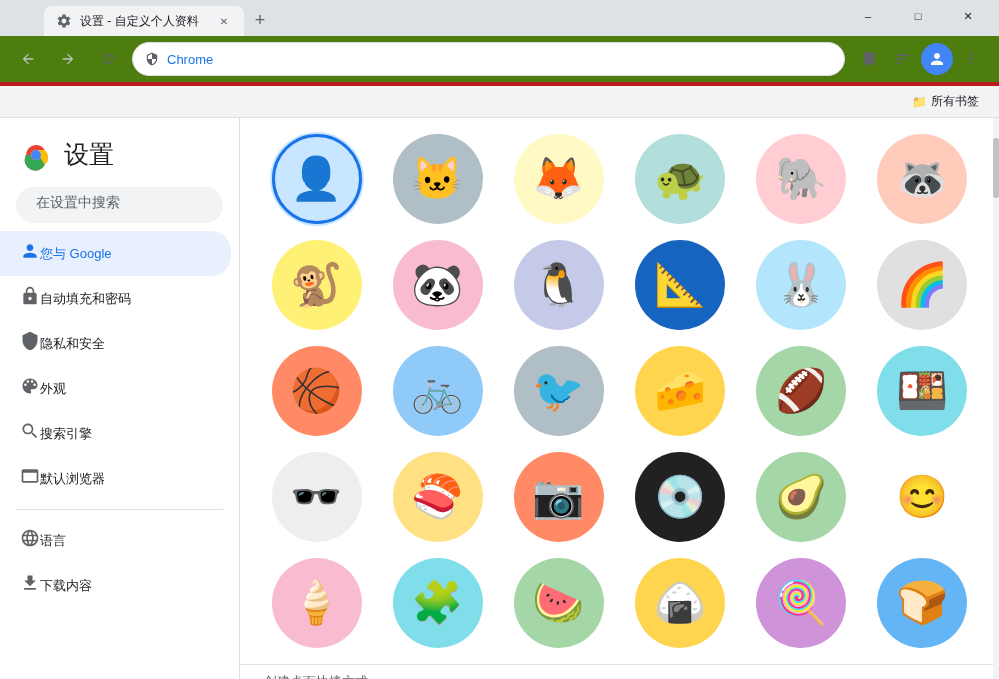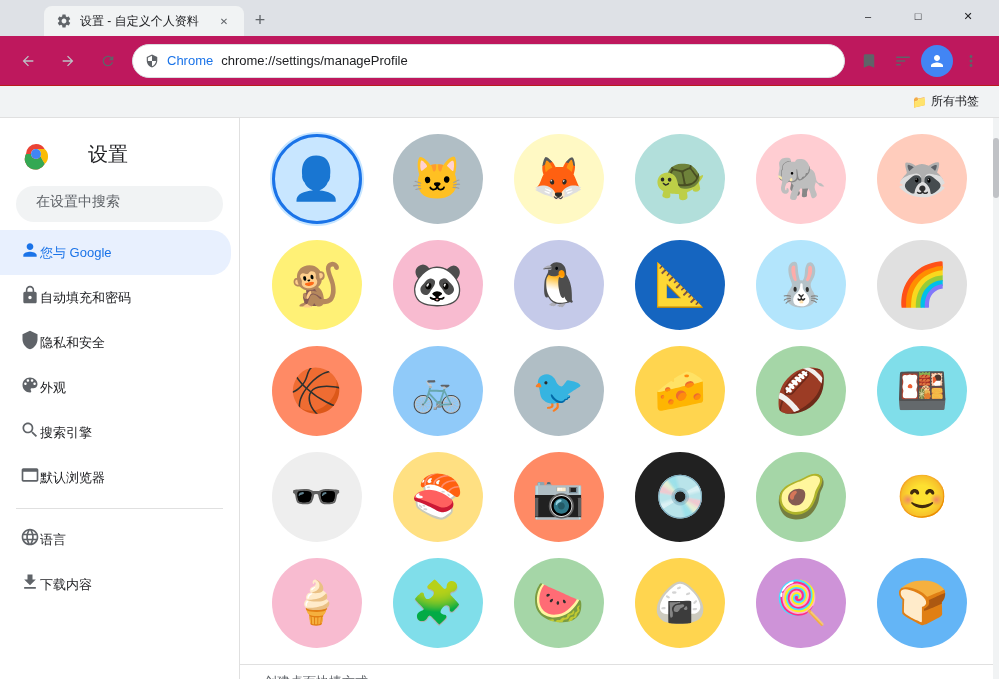--- a/index.html
+++ b/index.html
@@ -28,27 +28,27 @@
     }
     .tab-icon { width: 16px; height: 16px; }
     .tab-title { font-size: 12px; color: #202124; flex: 1; }
     .tab-close { width: 16px; height: 16px; border-radius: 50%; display: flex; align-items: center; justify-content: center; font-size: 10px; color: #5f6368; cursor: pointer; }
     .new-tab-btn { width: 28px; height: 28px; display: flex; align-items: center; justify-content: center; border-radius: 50%; color: #5f6368; font-size: 18px; cursor: pointer; margin-bottom: 2px; }
     .titlebar-right { display: flex; align-items: center; gap: 4px; padding-bottom: 4px; }
     .win-btn { width: 46px; height: 32px; display: flex; align-items: center; justify-content: center; font-size: 11px; color: #202124; cursor: pointer; }
 
     
     .toolbar {
-      background: #be185d;
+      background: #4d7c0f;
       height: 50px;
       display: flex;
       align-items: center;
       padding: 0 12px;
       gap: 8px;
-      border-bottom: 1px solid #b91c1c;
+      border-bottom: 4px solid #b91c1c;
     }
     .nav-btn { width: 32px; height: 32px; border-radius: 50%; display: flex; align-items: center; justify-content: center; color: #5f6368; cursor: pointer; font-size: 16px; }
     .nav-btn.disabled { color: #bdc1c6; cursor: default; }
     .address-bar {
       flex: 1;
       height: 34px;
       background: white;
       border-radius: 20px;
       display: flex;
       align-items: center;
@@ -89,21 +89,21 @@
       overflow-y: auto;
       padding: 8px 0;
     }
     .sidebar-header {
       display: flex;
       align-items: center;
       gap: 12px;
       padding: 12px 20px;
       margin-bottom: 4px;
     }
-    .settings-title { font-size: 20px; font-weight: 400; color: #202124; margin-left: 24px; }
+    .settings-title { font-size: 25px; font-weight: 400; color: #202124; }
     .search-bar {
       margin: 0 16px 8px;
       height: 36px;
       background: #f1f3f4;
       border-radius: 20px;
       display: flex;
       align-items: flex-start;
       padding: 7px 12px;
       gap: 8px;
     }
@@ -206,21 +206,20 @@
         <path d="M17.65 6.35C16.2 4.9 14.21 4 12 4c-4.42 0-7.99 3.58-7.99 8s3.57 8 7.99 8c3.73 0 6.84-2.55 7.73-6h-2.08c-.82 2.33-3.04 4-5.65 4-3.31 0-6-2.69-6-6s2.69-6 6-6c1.66 0 3.14.69 4.22 1.78L13 11h7V4l-2.35 2.35z"></path>
       </svg>
   </div>
   <div class="address-bar">
     <span style="display:flex;align-items:center;">
       <svg width="14" height="14" viewBox="0 0 24 24" fill="#5f6368">
           <path d="M12 1L3 5v6c0 5.55 3.84 10.74 9 12 5.16-1.26 9-6.45 9-12V5l-9-4zm0 10.99h7c-.53 4.12-3.28 7.79-7 8.94V12H5V6.3l7-3.11v8.8z"></path>
         </svg>
     </span>
     <span class="address-brand">Chrome</span>
-    <span class="address-url">chrome://settings/manageProfile</span>
   </div>
   <div class="toolbar-icons">
     <div class="toolbar-icon-btn">
       <svg width="18" height="18" viewBox="0 0 24 24" fill="#5f6368">
           <path d="M17 3H7c-1.1 0-1.99.9-1.99 2L5 21l7-3 7 3V5c0-1.1-.9-2-2-2z"></path>
         </svg>
     </div>
     <div class="toolbar-icon-btn">
       <svg width="18" height="18" viewBox="0 0 24 24" fill="#5f6368">
           <path d="M3 18h6v-2H3v2zM3 6v2h18V6H3zm0 7h12v-2H3v2z"></path>

